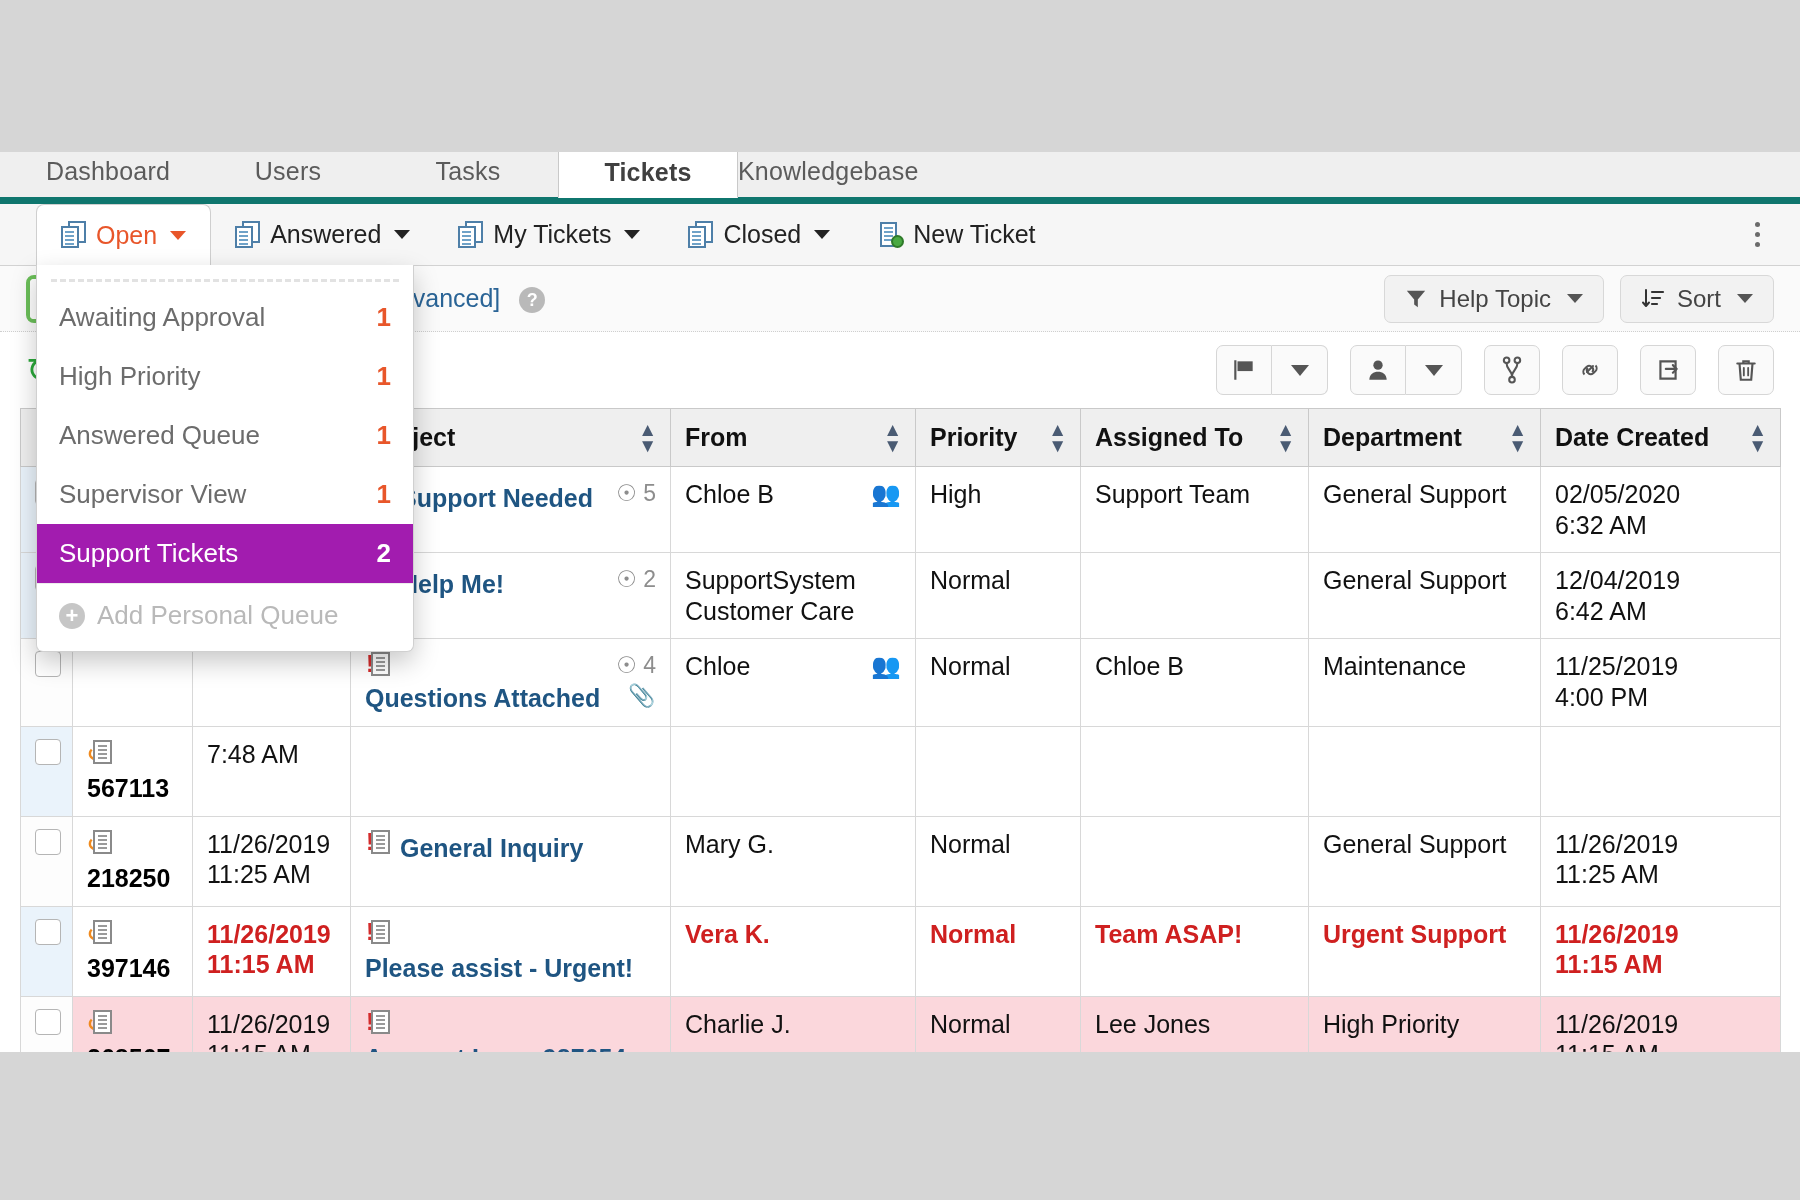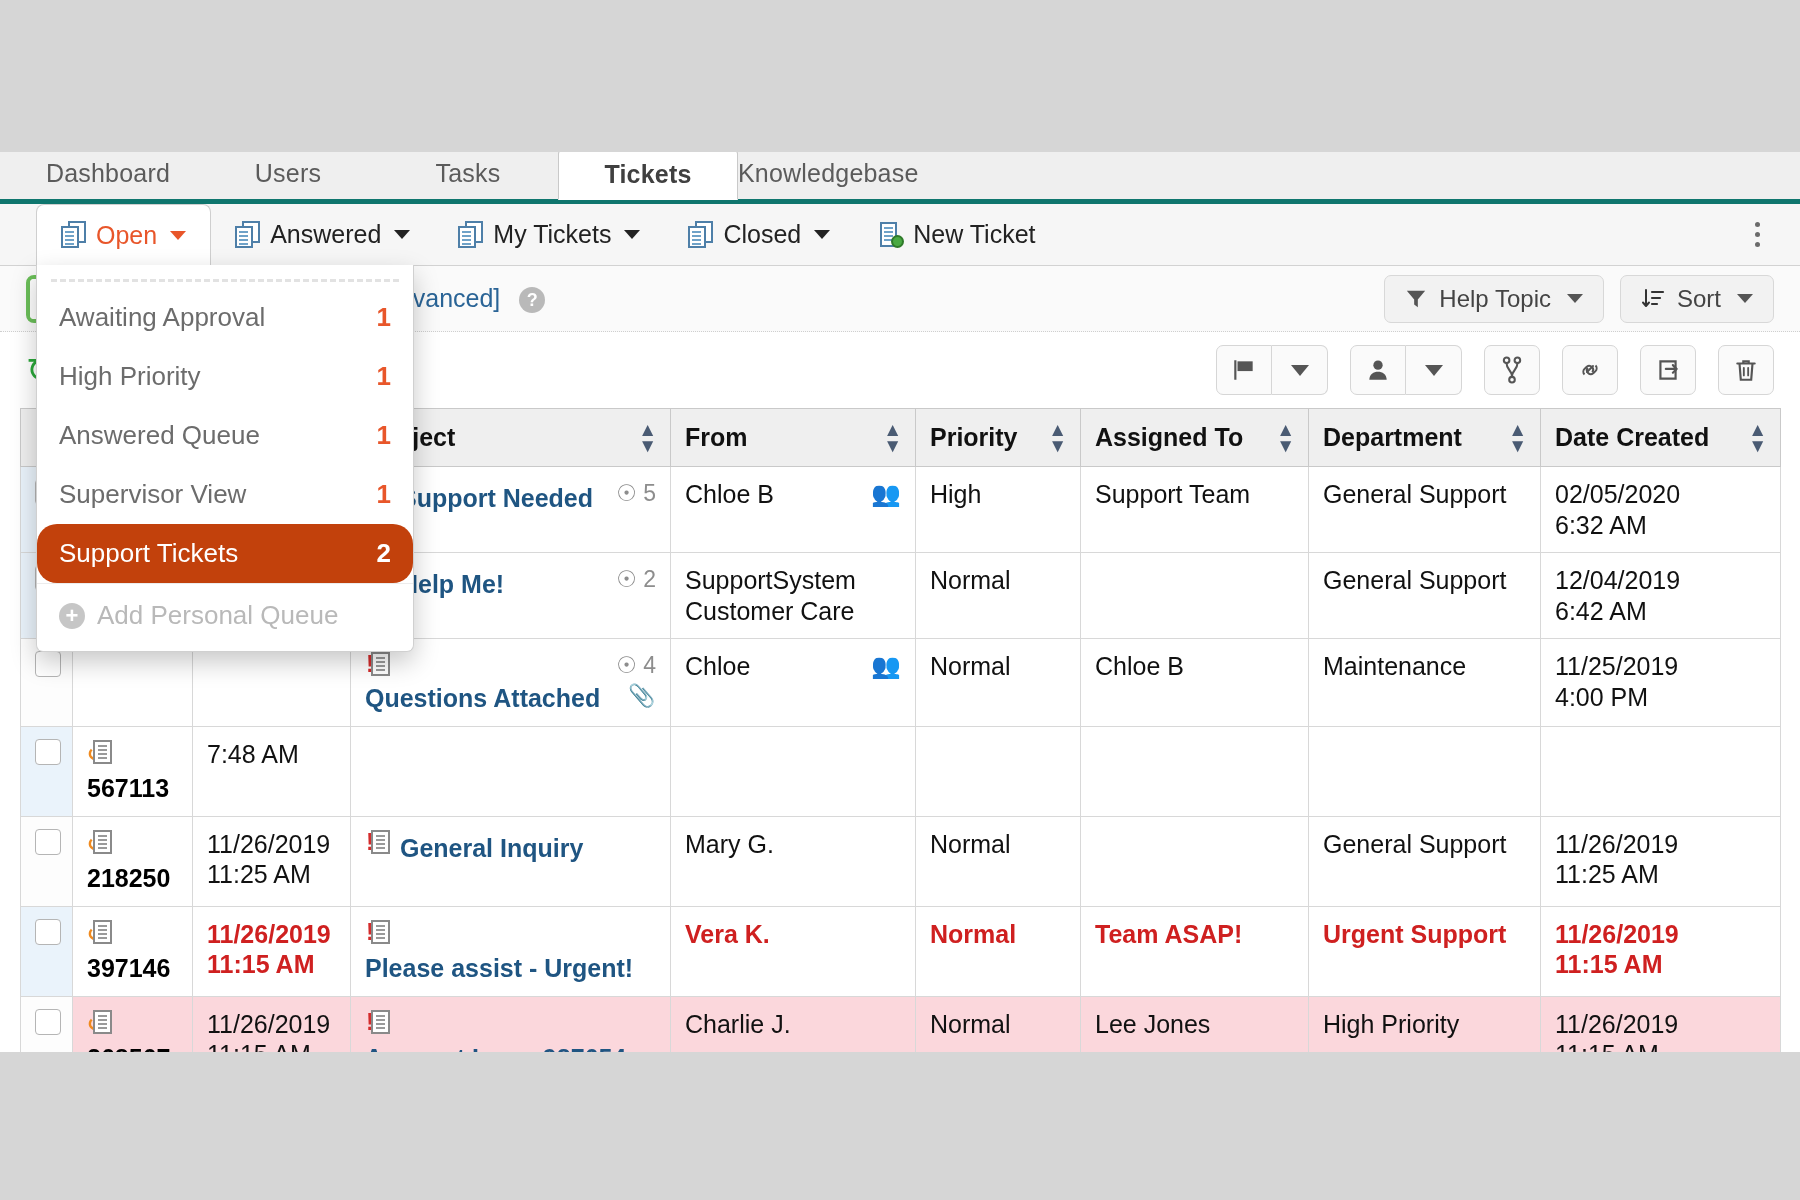--- a/index.html
+++ b/index.html
@@ -18,21 +18,21 @@
     width: 1800px; height: 900px;
     background: #ffffff;
     overflow: hidden;
   }
 
   
   .topnav {
     position: relative;
     height: 52px;
     background: #efefef;
-    border-bottom: 5px solid #0f766e;
+    border-bottom: 7px solid #0f766e;
     display: flex;
     align-items: flex-end;
     padding-left: 18px;
   }
   .topnav .tab {
     position: relative;
     height: 52px;
     min-width: 180px;
     display: flex;
     align-items: center;
@@ -286,21 +286,21 @@
     padding: 8px 0 0 0;
   }
   .dd-row {
     display: flex; align-items: center; justify-content: space-between;
     padding: 14px 22px;
     font-size: 26px;
     color: #6c6c6c;
     cursor: pointer;
   }
   .dd-row .cnt { color: #e8562a; font-weight: bold; font-size: 26px; }
-  .dd-row.hl { background: #c2410c; color: #ffffff; border-radius: 20px; }
+  .dd-row.hl { background: #a21caf; color: #ffffff; }
   .dd-row.hl .cnt { color: #ffffff; }
   .dd-sep { border-top: 3px dashed #e2e2e2; margin: 6px 14px; }
   .dd-add {
     display: flex; align-items: center; gap: 12px;
     padding: 16px 22px 20px 22px;
     font-size: 26px; color: #b9b9b9; cursor: pointer;
     border-top: 1px solid #ececec;
   }
   .plusicon {
     width: 26px; height: 26px; border-radius: 50%;

